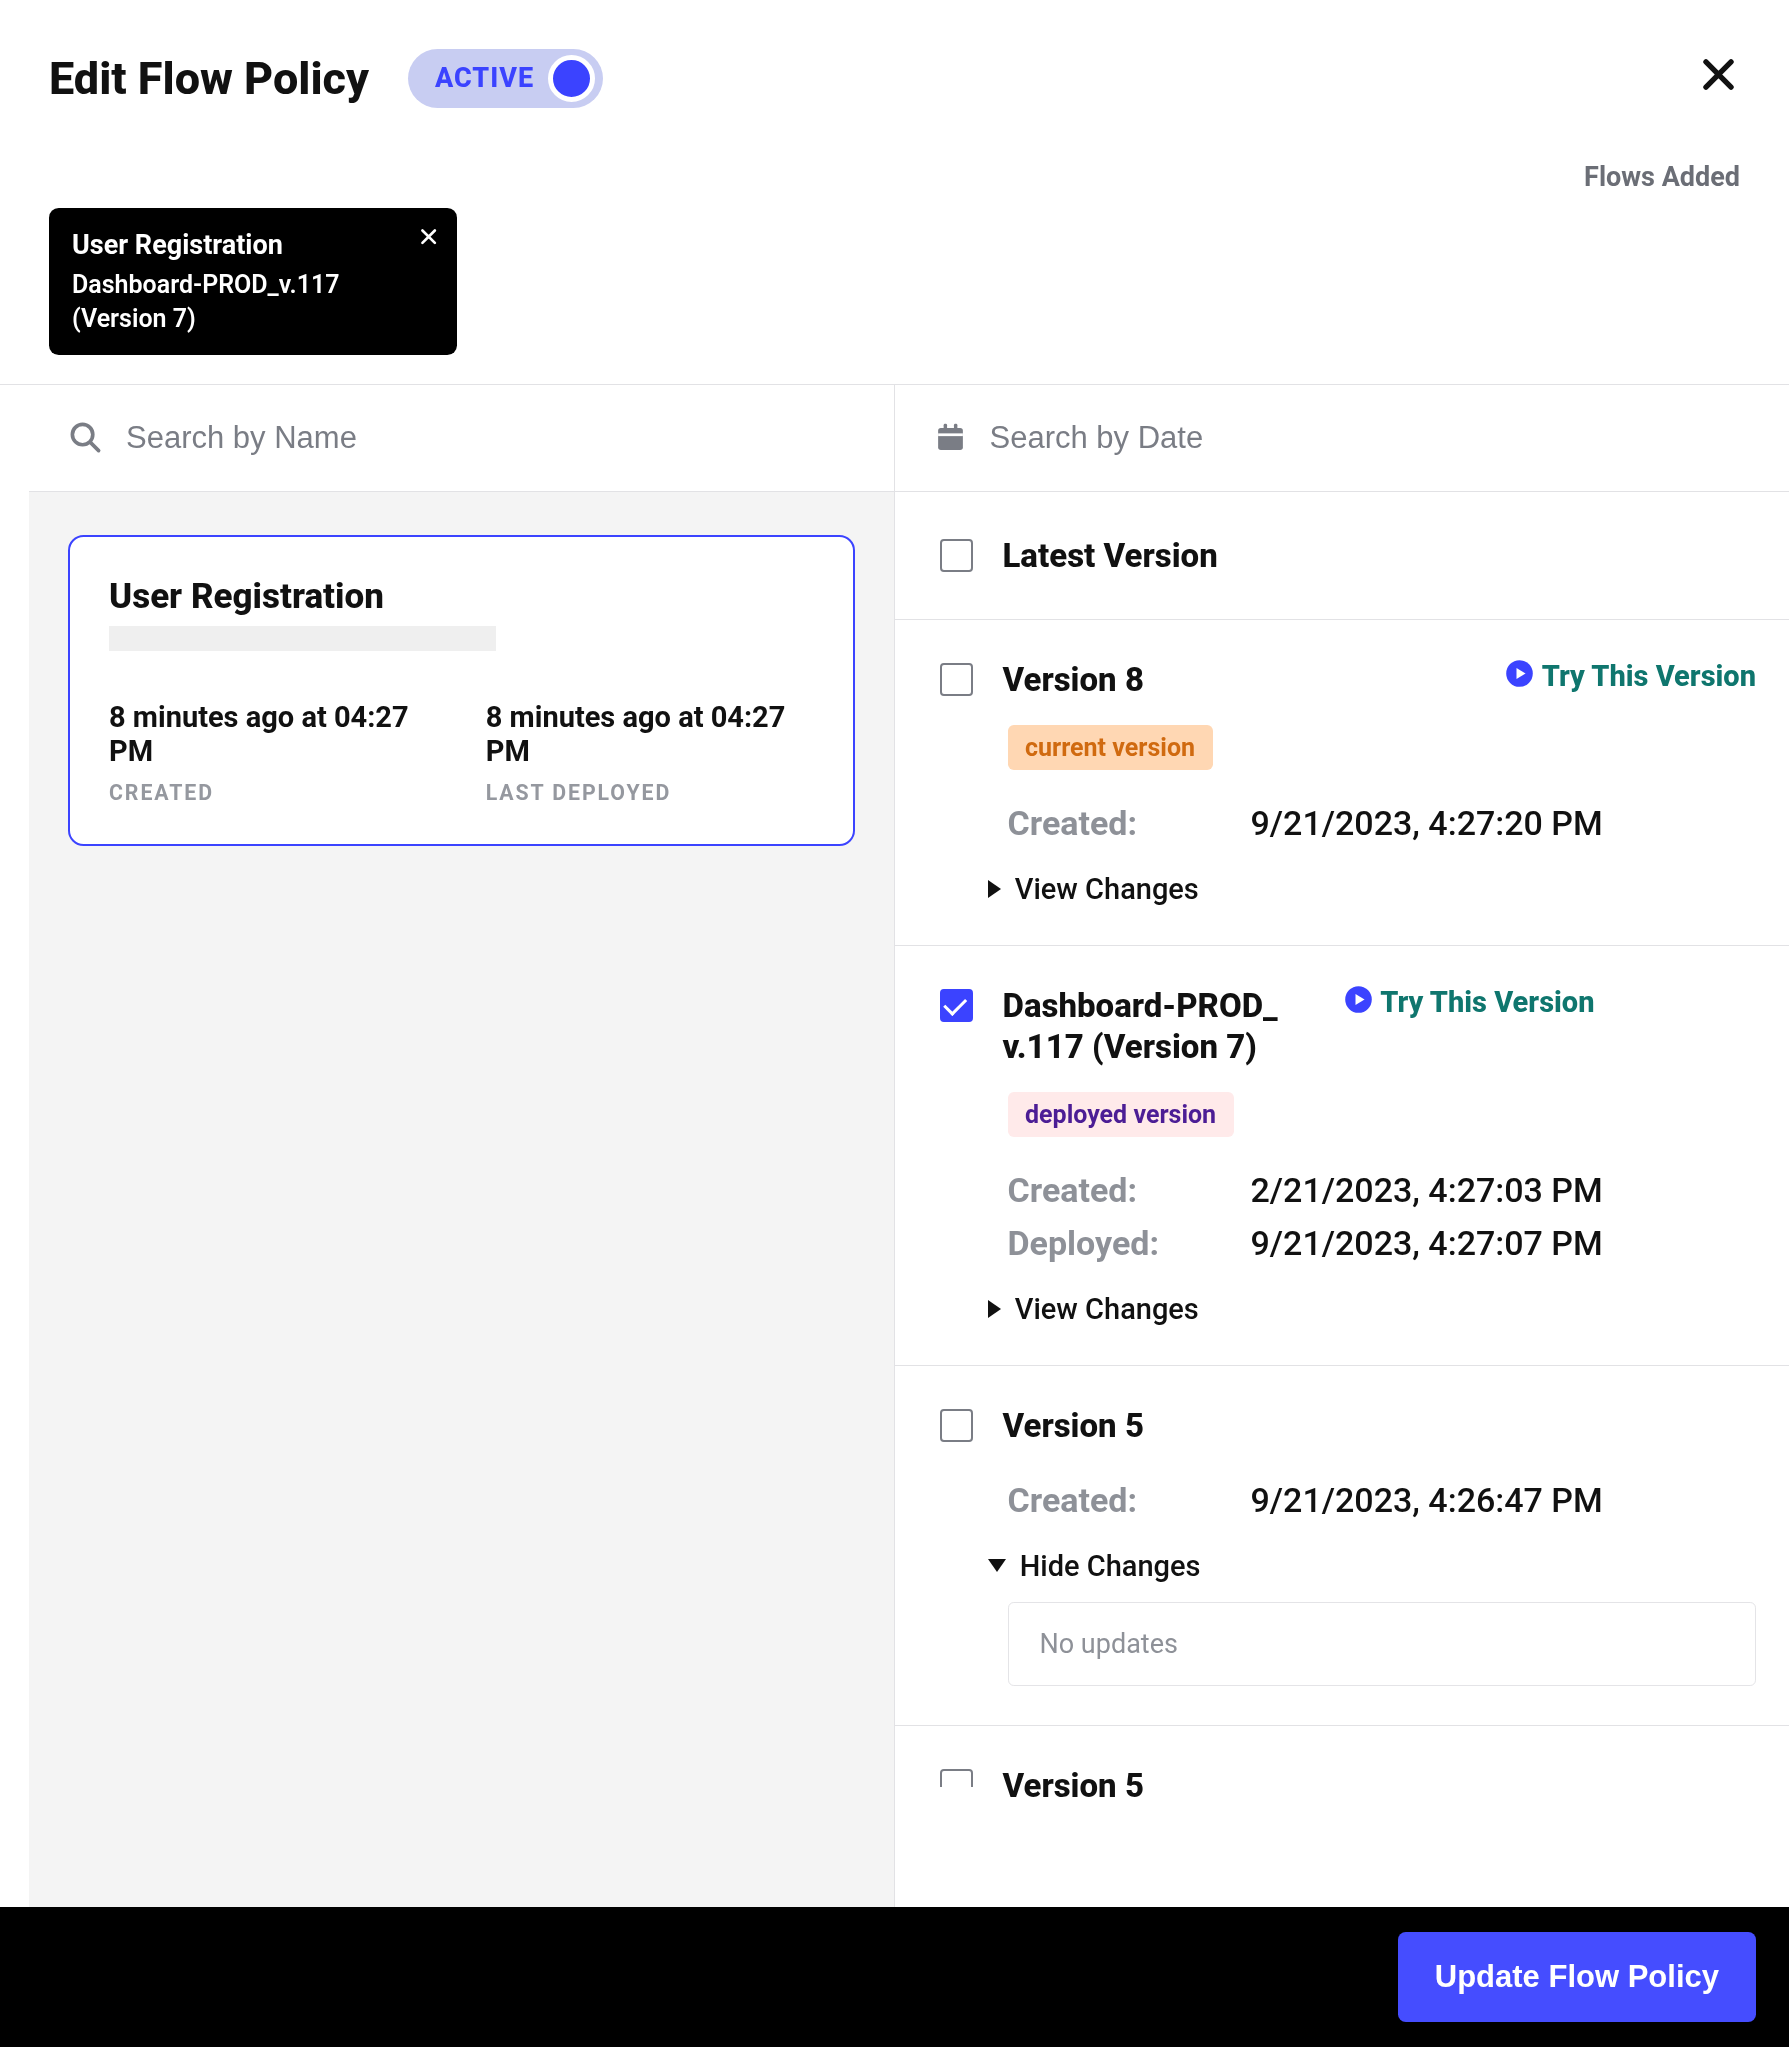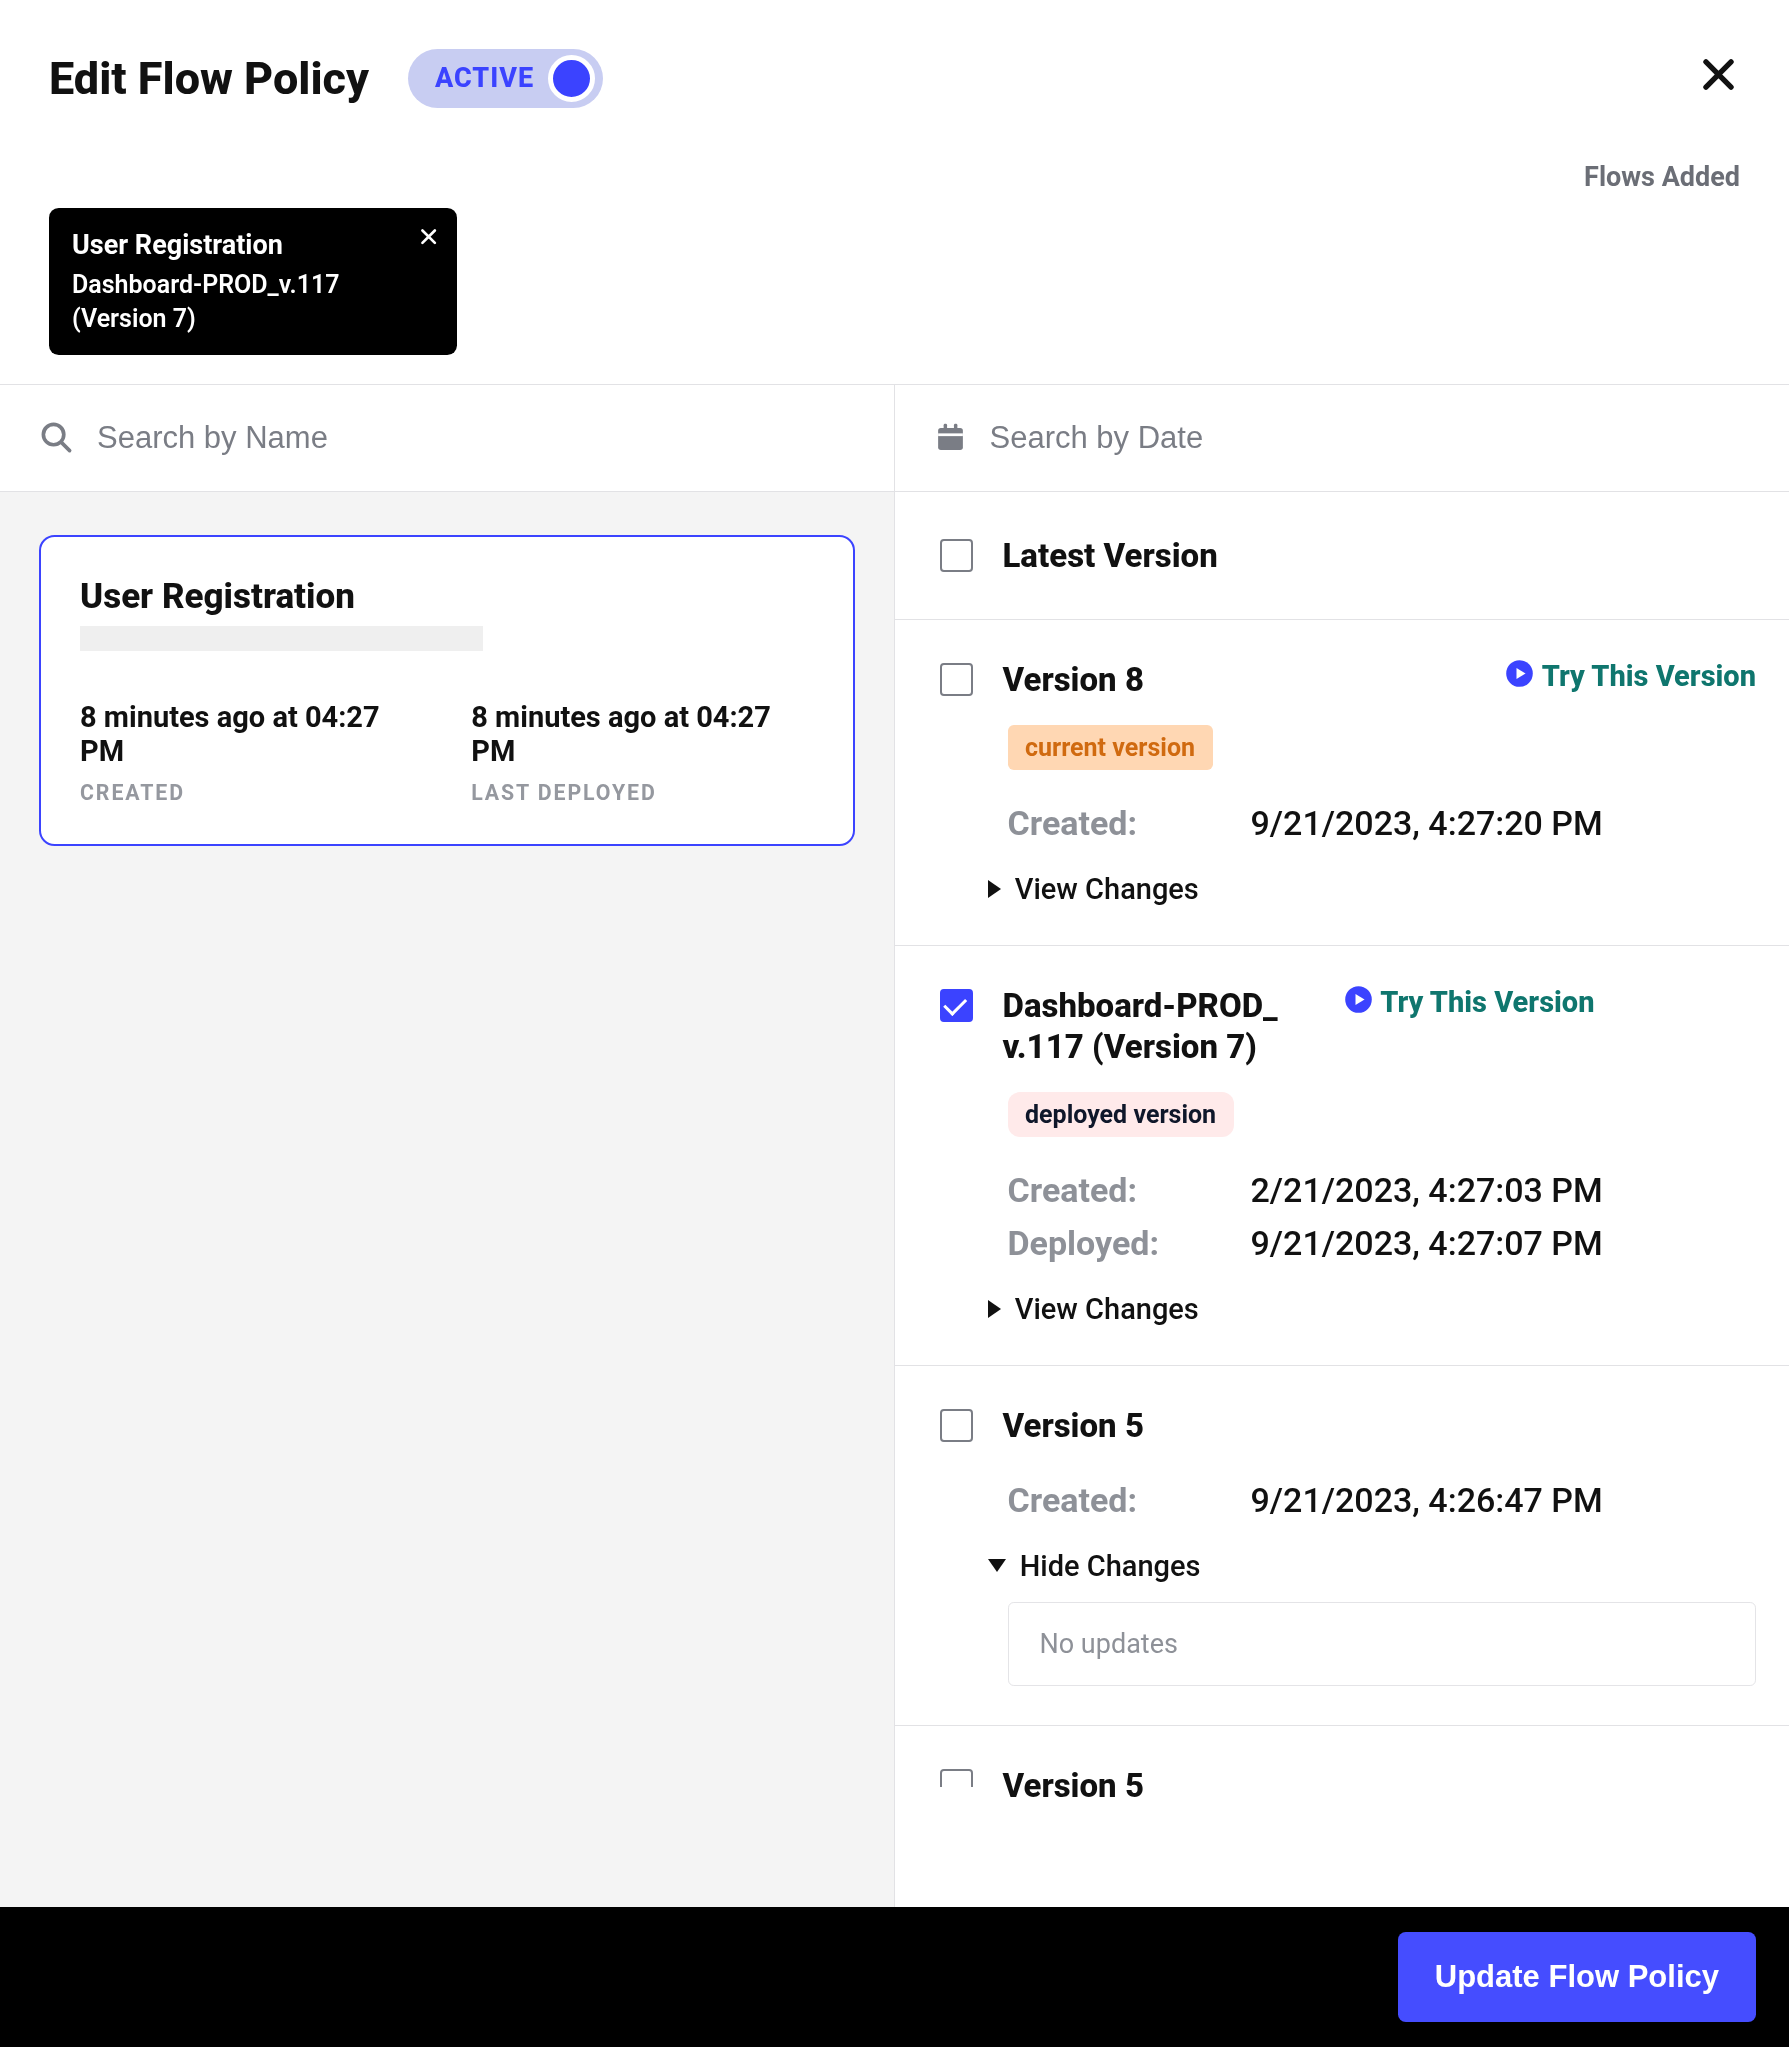--- a/index.html
+++ b/index.html
@@ -86,20 +86,21 @@
     border-top: 1.9px solid #e2e2e5;
     flex: 1;
     min-height: 0;
   }
   .col-left {
     width: 50%;
     border-right: 1.9px solid #e2e2e5;
     display: flex;
     flex-direction: column;
     background:#fff;
+    padding-left:29px;
   }
   .col-right {
     width: 50%;
     display: flex;
     flex-direction: column;
     overflow: hidden;
   }
 
   .search-row {
     display: flex;
@@ -216,21 +217,21 @@
   .vi-body { margin-left: 68px; }
   .badge {
     display: inline-block;
     border-radius: 5.8px;
     font-size: 25px;
     font-weight: 700;
     padding: 7.8px 17.5px;
     margin-top: 25px;
   }
   .badge.orange { background: #ffd7b3; color: #d06a10; }
-  .badge.red    { background: #ffeaea; color: #0f172a; border-radius: 12px; }
+  .badge.red    { background: #ffeaea; color: #4c1d95; }
 
   .kv {
     display: grid;
     grid-template-columns: 204px 1fr;
     column-gap: 39px;
     row-gap: 13.6px;
     margin-top: 33px;
     font-size: 34px;
   }
   .kv .k { color: #8e9198; font-weight: 700; }

